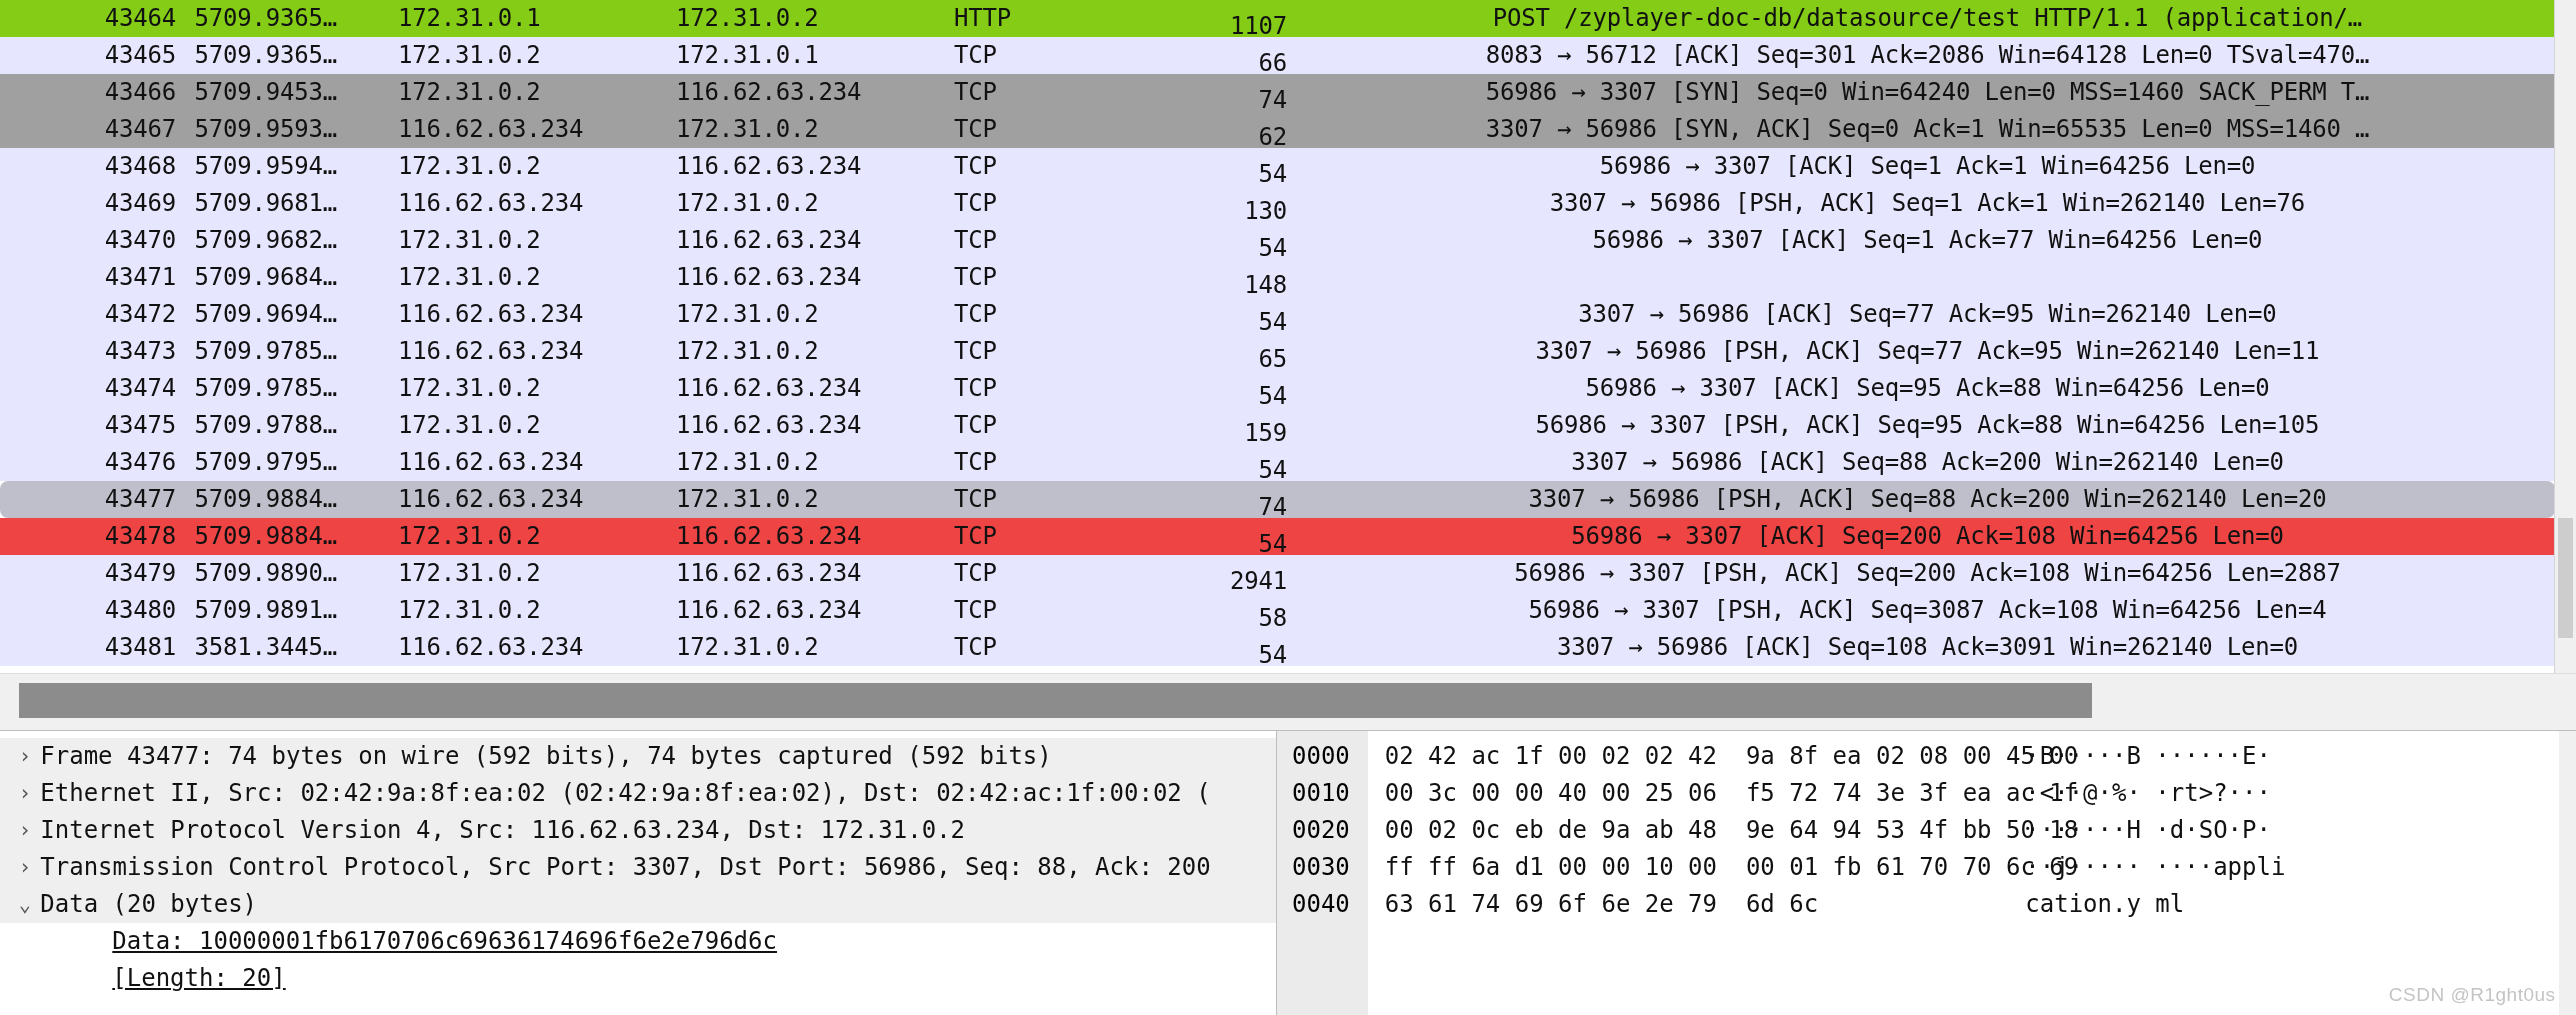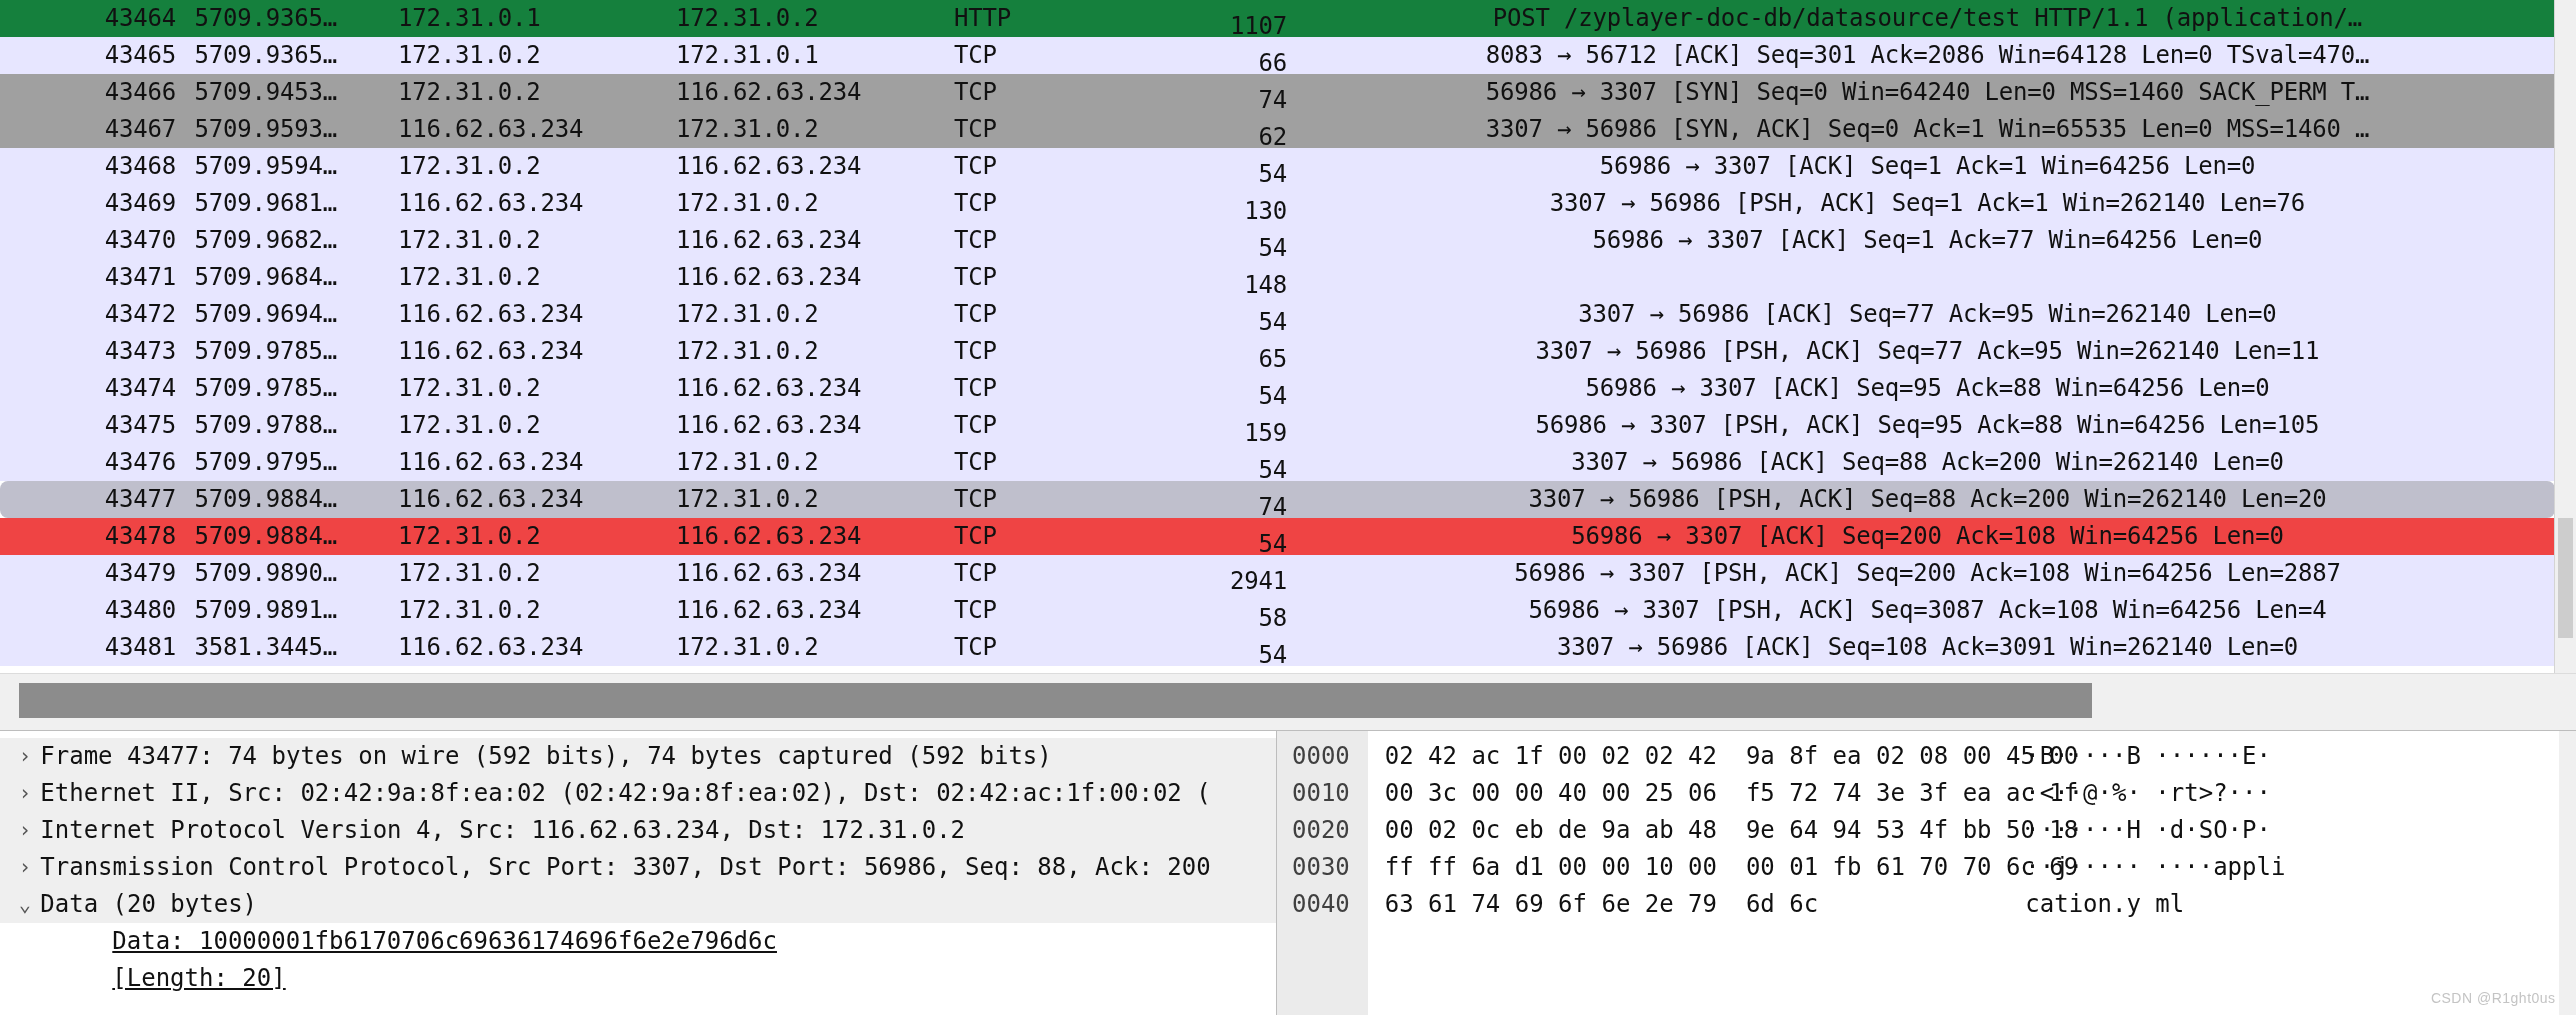--- a/index.html
+++ b/index.html
@@ -45,21 +45,21 @@
     letter-spacing: -0.2px;
   }
   .c-no      { width: 176px; text-align: right; padding-right: 13px; }
   .c-time    { width: 194px; text-align: left;  padding-left: 5.6px; }
   .c-src     { width: 278px; text-align: left;  padding-left: 9.3px; }
   .c-dst     { width: 278px; text-align: left;  padding-left: 0px; }
   .c-proto   { width: 213px; text-align: left;  padding-left: 0px; }
   .c-len     { width: 120px; text-align: right; padding-right: 0px; margin-top: 16px; }
   .c-info    { flex: 1; text-align: center; padding-left: 13px; overflow: hidden; }
 
-  .bg-http     { background: #15803d; }
+  .bg-http     { background: #84cc16; }
   .bg-tcp      { background: #e7e6ff; }
   .bg-selected { background: #a0a0a0; }
   .bg-related  { background: #bfbfcc; border-radius: 8px; }
   .bg-blue     { background: #ef4444; }
 
   
   .plist-vscroll {
     position: absolute;
     right: 0; top: 0;
     width: 21px; height: 673px;
@@ -156,21 +156,21 @@
   .brow {
     display: flex;
     height: 37px;
     line-height: 37px;
     white-space: pre;
     font-size: 24px;
     position: relative;
   }
   .b-off {
     width: 91px;
-    color: #404040;
+    color: #000000;
     padding-left: 15px;
     box-sizing: border-box;
   }
   .b-hex {
     width: 648px;
     padding-left: 16.7px;
     box-sizing: border-box;
     white-space: pre;
   }
   .b-asc {
@@ -183,21 +183,21 @@
     right: 0; top: 0; bottom: 0;
     width: 16.7px;
     background: #f0f0f0;
   }
 
   .watermark {
     position: absolute;
     right: 20.4px;
     bottom: 9.3px;
     font-family: "Liberation Sans", sans-serif;
-    font-size: 14px;
+    font-size: 19px;
     color: #c4c4c4;
     letter-spacing: 0.5px;
   }
 </style>
 </head>
 <body>
 
 <div class="app">
 
   <div class="packet-list-wrap">

